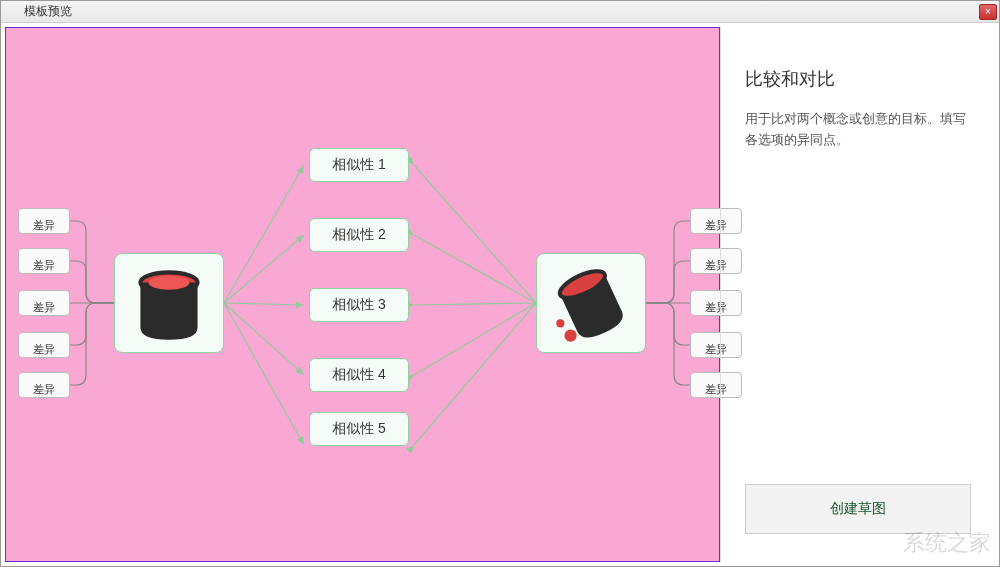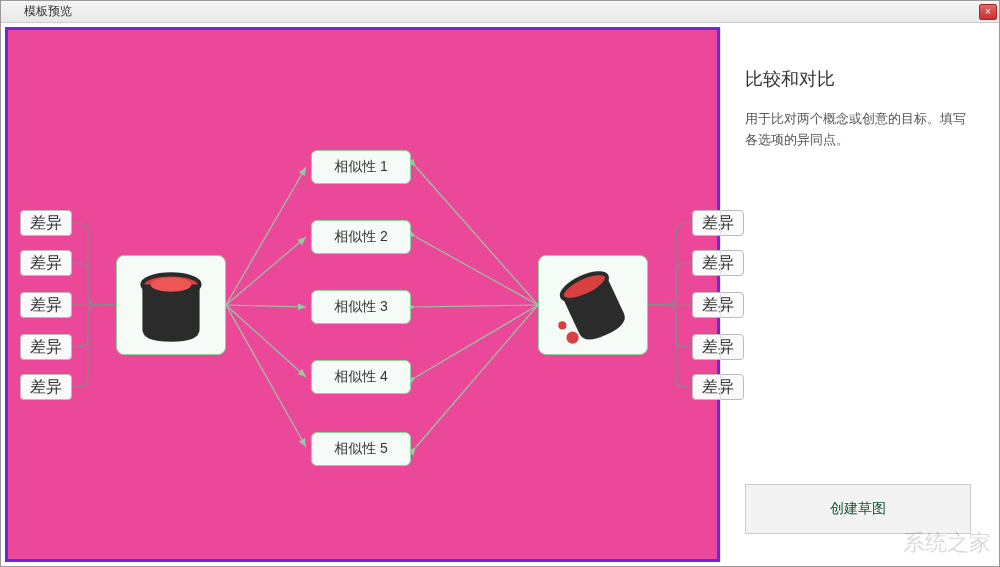--- a/index.html
+++ b/index.html
@@ -2,32 +2,32 @@
 <html><head>
   <meta charset="utf-8">
   <style>
     * { margin: 0; padding: 0; box-sizing: border-box; }
     body { font-family: "Microsoft YaHei", Arial, sans-serif; font-size: 13px; background: #f0f0f0; }
     .window { width: 1000px; height: 567px; background: #fff; border: 1px solid #999; position: relative; display: flex; flex-direction: column; }
     .titlebar { height: 22px; background: linear-gradient(#f5f5f5, #e8e8e8); border-bottom: 1px solid #ccc; display: flex; align-items: center; justify-content: space-between; padding: 0 2px 0 23px; }
     .title { font-size: 12px; color: #333; }
     .close-btn { width: 18px; height: 16px; background: linear-gradient(#e26666, #c93030); border: 1px solid #a02828; border-radius: 2px; color: #fff; display: flex; align-items: center; justify-content: center; font-size: 10px; cursor: pointer; }
     .body { flex: 1; display: flex; border: 4px solid #fff; position: relative; }
-    .canvas { flex: 1; position: relative; background: #ec4899; border: 3px solid #6d28d9; }
+    .canvas { flex: 1; position: relative; background: #f9a8d4; border: 1px solid #6d28d9; }
     .canvas svg { position: absolute; top: 0; left: 0; width: 100%; height: 100%; }
     .sidebar { width: 275px; border-left: 1px solid #ddd; padding: 40px 24px 20px 24px; display: flex; flex-direction: column; position: relative; }
     .sidebar h2 { font-size: 18px; font-weight: 500; color: #333; margin-bottom: 18px; }
     .sidebar p { font-size: 13px; color: #555; line-height: 1.6; }
     .create-btn { position: absolute; bottom: 28px; left: 24px; right: 24px; height: 50px; background: #f3f3f3; border: 1px solid #ccc; color: #14532d; font-size: 14px; cursor: pointer; }
 
     .node { position: absolute; }
     .option-node { width: 110px; height: 100px; border: 1px solid #8fd49f; border-radius: 8px; background: #f5fbf6; display: flex; flex-direction: column; align-items: center; justify-content: center; gap: 8px; }
     .option-node .label { font-size: 14px; color: #333; }
     .sim-node { width: 100px; height: 34px; border: 1px solid #8fd49f; border-radius: 6px; background: #f5fbf6; display: flex; align-items: center; justify-content: center; font-size: 14px; color: #333; }
-    .diff-node { width: 52px; height: 26px; border: 1px solid #bbb; border-radius: 4px; background: #fafafa; display: flex; align-items: center; justify-content: center; font-size: 16px; color: #333; }
+    .diff-node { width: 52px; height: 26px; border: 1px solid #bbb; border-radius: 4px; background: #fafafa; display: flex; align-items: flex-end; justify-content: center; font-size: 11px; color: #333; }
 
     
     .icon { width: 44px; height: 44px; }
 
     
     .watermark { position: absolute; right: 8px; bottom: 8px; font-size: 22px; color: rgba(0,0,0,0.15); pointer-events: none; }
   </style>
 </head>
 <body>
 
@@ -103,21 +103,21 @@
         </div>
       <div class="node sim-node" style="left:303px; top:190px;text-align:center;">
           <span>相似性 2</span>
         </div>
       <div class="node sim-node" style="left:303px; top:260px;">
           <span>相似性 3</span>
         </div>
       <div class="node sim-node" style="left:303px; top:330px;">
           <span>相似性 4</span>
         </div>
-      <div class="node sim-node" style="left:303px; top:402px;">
+      <div class="node sim-node" style="left:303px; top:384px;">
           <span>相似性 5</span>
         </div>
 
       <div class="node diff-node" style="left:12px; top:180px;">
           <span>差异</span>
         </div>
       <div class="node diff-node" style="left:12px; top:220px;">
           <span>差异</span>
         </div>
       <div class="node diff-node" style="left:12px; top:262px;">

